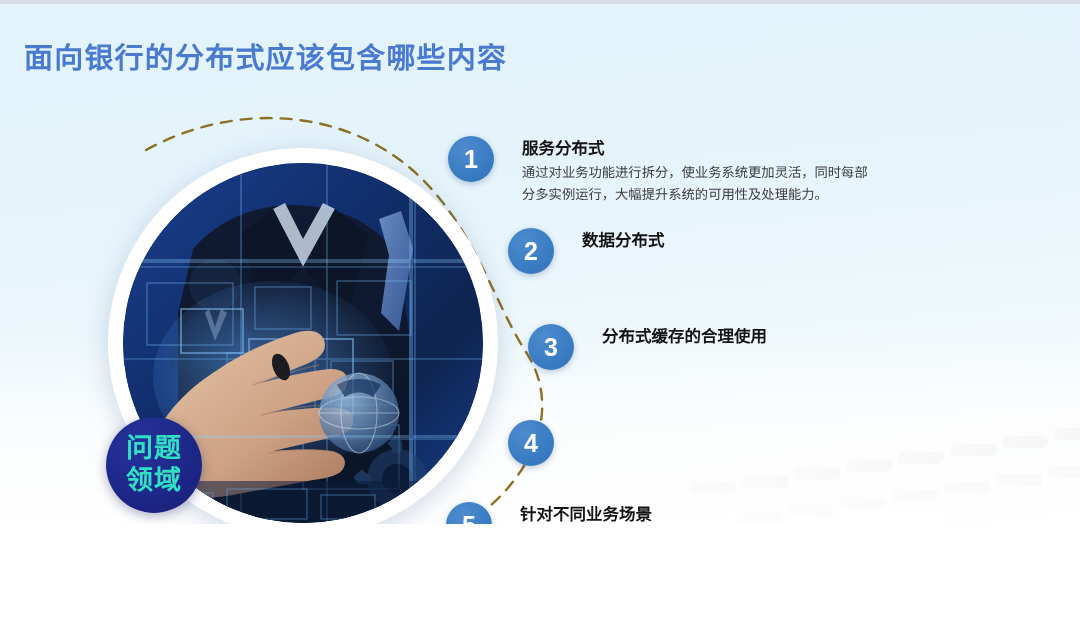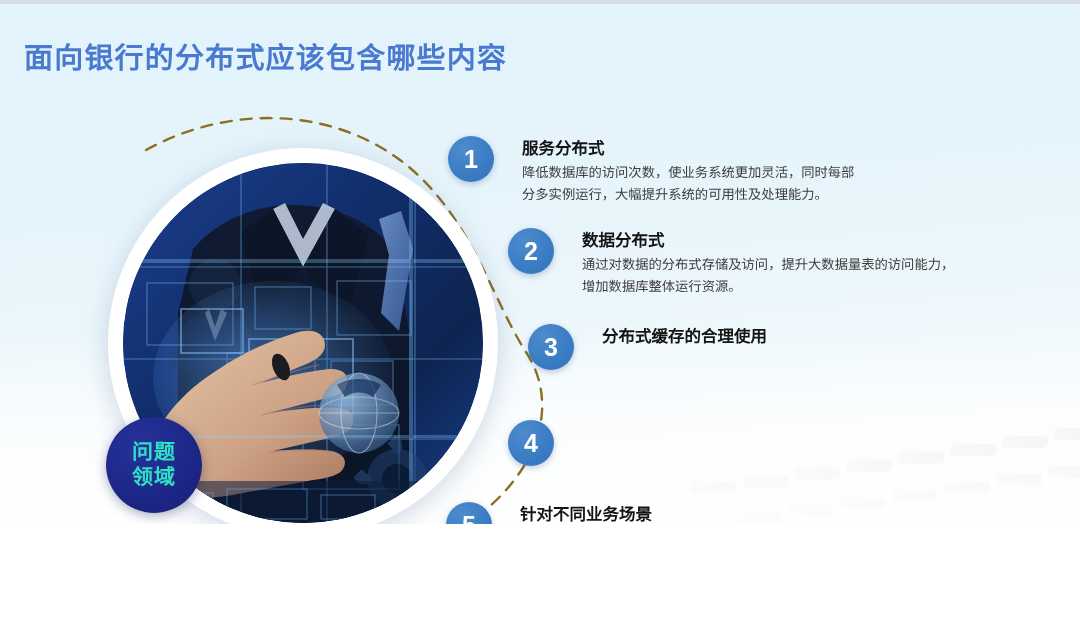--- a/index.html
+++ b/index.html
@@ -91,21 +91,21 @@
     background:radial-gradient(circle at 36% 30%,#26339b 0%,#1d2788 55%,#181f74 100%);
     z-index:20;
     display:flex;
     flex-direction:column;
     align-items:center;
     justify-content:center;
     box-shadow:0 3px 12px rgba(20,30,90,.35);
   }
   .badge-line{
     color:#2fe0c3;
-    font-size:21px;
+    font-size:27px;
     font-weight:bold;
     line-height:1.18;
     letter-spacing:1px;
   }
 
   
   .item{
     position:absolute;
     z-index:22;
     display:flex;
@@ -409,31 +409,29 @@
 
   <div class="badge">
     <span class="badge-line">问题</span>
     <span class="badge-line">领域</span>
   </div>
 
   <div class="item" id="item-1">
     <div class="num-circle">1</div>
     <div class="item-text">
       <div class="item-head">服务分布式</div>
-      <div class="item-body">降低数据库的访问次数，使业务系统更加灵活，同时每部
+      <div class="item-body">通过对业务功能进行拆分，使业务系统更加灵活，同时每部
 分多实例运行，大幅提升系统的可用性及处理能力。</div>
     </div>
   </div>
 
   <div class="item" id="item-2">
     <div class="num-circle">2</div>
     <div class="item-text">
       <div class="item-head">数据分布式</div>
-      <div class="item-body">通过对数据的分布式存储及访问，提升大数据量表的访问能力，
-增加数据库整体运行资源。</div>
     </div>
   </div>
 
   <div class="item" id="item-3">
     <div class="num-circle">3</div>
     <div class="item-text">
       <div class="item-head">分布式缓存的合理使用</div>
     </div>
   </div>
 

